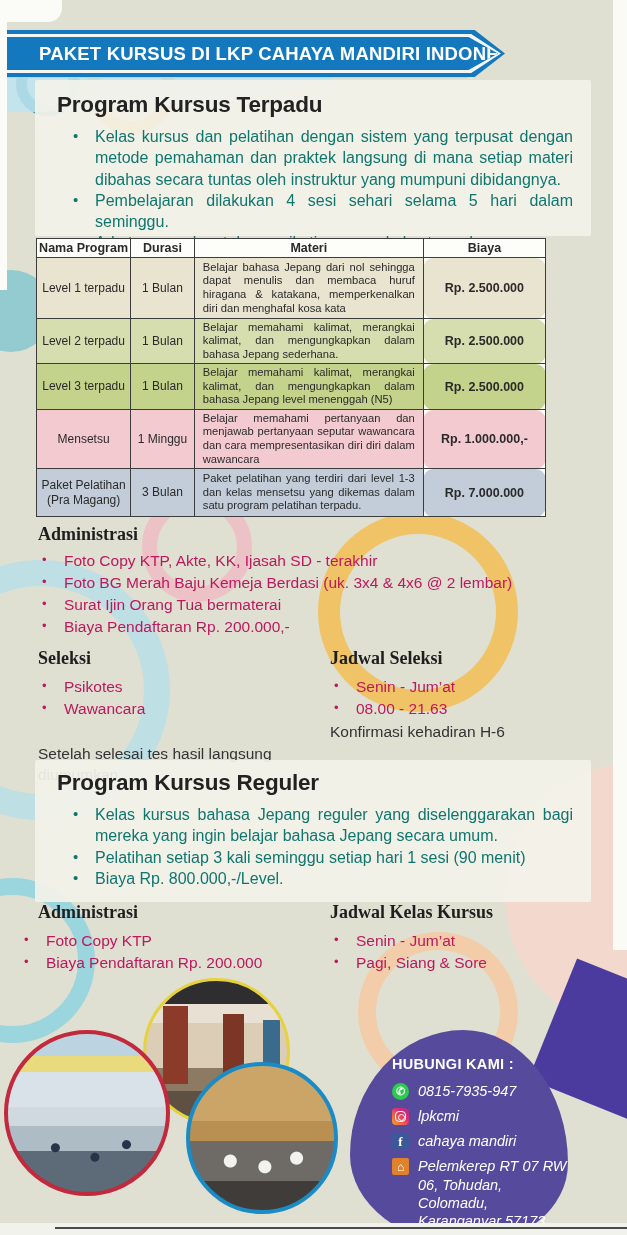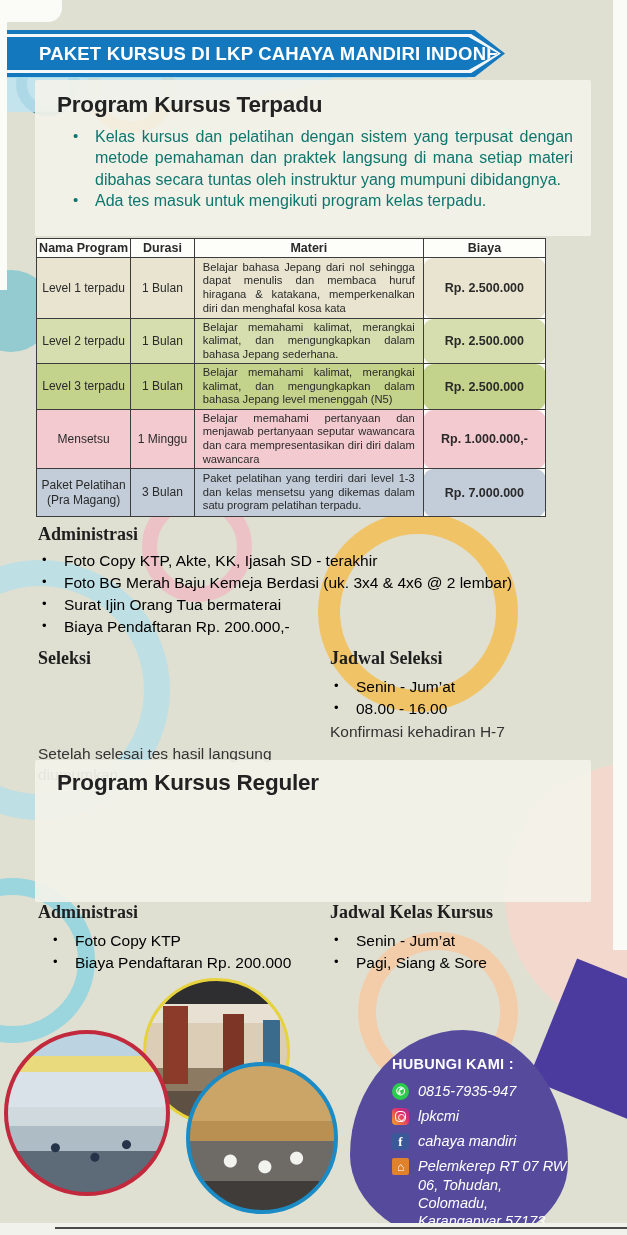--- a/index.html
+++ b/index.html
@@ -39,21 +39,21 @@
     border-collapse:collapse; table-layout:fixed; background:#fdfdf9; }
   table.course th, table.course td { border:1.6px solid #3c3c3c; vertical-align:middle; }
   table.course th { font-size:12.5px; font-weight:bold; text-align:center; padding:2px; background:#fdfdf9; }
   td.c-prog, td.c-dur { font-size:12px; text-align:center; padding:2px 4px; line-height:1.2; }
   td.c-mat { font-size:11.2px; text-align:justify; padding:0 8px; line-height:1.22; }
   td.c-biaya { font-size:12.5px; font-weight:bold; text-align:center; padding:2px;border-radius:11px; }
 
   
   .sec-h { position:absolute; font-size:18px; font-weight:800; color:#1e1e1e;font-family:Liberation Serif, serif; }
   .s-list { position:absolute; list-style:none; }
-  .s-list li { position:relative; padding-left:26px; font-size:15.5px; line-height:1.42; color:#000000; }
+  .s-list li { position:relative; padding-left:26px; font-size:15.5px; line-height:1.42; color:#be185d; }
   .s-list li::before { content:"•"; position:absolute; left:4px; top:1px; font-size:13px; }
   .s-note { position:absolute; font-size:15.5px; line-height:1.35; color:#333; }
 
   
   .photo { position:absolute; border-radius:50%; overflow:hidden; }
   .photo-hall { border:3px solid #e6d23c;
     background:
       linear-gradient(180deg,#2e2e30 0 16%, #e8e0d2 16% 30%, #dccdb6 30% 62%, #8c7a62 62% 78%, #5e5143 78% 100%);
   }
   .photo-hall::before { content:""; position:absolute; left:12%; top:18%; width:18%; height:55%;
@@ -118,20 +118,21 @@
     <div class="rib-white"></div>
     <div class="rib-in">
       <span>PAKET KURSUS DI LKP CAHAYA MANDIRI INDONESIA</span>
     </div>
   </div>
 
   <div class="panel" style="left:35px;top:80px;width:556px;height:156px;padding:12px 18px 0 22px;">
     <h2>Program Kursus Terpadu</h2>
     <ul class="p-bullets">
       <li>Kelas kursus dan pelatihan dengan sistem yang terpusat dengan metode pemahaman dan praktek langsung di mana setiap materi dibahas secara tuntas oleh instruktur yang mumpuni dibidangnya.</li>
+      <li>Pembelajaran dilakukan 4 sesi sehari selama 5 hari dalam seminggu.</li>
       <li>Ada tes masuk untuk mengikuti program kelas terpadu.</li>
     </ul>
   </div>
 
   <table class="course">
     <colgroup>
         <col style="width:18.5%">
         <col style="width:12.5%">
         <col style="width:45%">
         <col style="width:24%">
@@ -179,36 +180,43 @@
   <div class="sec-h" style="left:38px;top:524px;">Administrasi</div>
   <ul class="s-list" style="left:38px;top:550px;width:552px;">
     <li>Foto Copy KTP, Akte, KK, Ijasah SD - terakhir</li>
     <li>Foto BG Merah Baju Kemeja Berdasi (uk. 3x4 &amp; 4x6 @ 2 lembar)</li>
     <li>Surat Ijin Orang Tua bermaterai</li>
     <li>Biaya Pendaftaran Rp. 200.000,-</li>
   </ul>
 
   <div class="sec-h" style="left:38px;top:648px;">Seleksi</div>
   <ul class="s-list" style="left:38px;top:676px;width:250px;">
+    <li>Psikotes</li>
+    <li>Wawancara</li>
   </ul>
   <div class="s-note" style="left:38px;top:744px;width:290px;">Setelah selesai tes hasil langsung diumumkan</div>
 
   <div class="sec-h" style="left:330px;top:648px;">Jadwal Seleksi</div>
   <ul class="s-list" style="left:330px;top:676px;width:250px;">
     <li>Senin - Jum’at</li>
-    <li>08.00 - 16.00</li>
-  </ul>
-  <div class="s-note" style="left:330px;top:722px;width:260px;">Konfirmasi kehadiran H-7</div>
+    <li>08.00 - 21.63</li>
+  </ul>
+  <div class="s-note" style="left:330px;top:722px;width:260px;">Konfirmasi kehadiran H-6</div>
 
   <div class="panel" style="left:35px;top:760px;width:556px;height:142px;padding:10px 18px 0 22px;">
     <h2>Program Kursus Reguler</h2>
+    <ul class="p-bullets">
+      <li>Kelas kursus bahasa Jepang reguler yang diselenggarakan bagi mereka yang ingin belajar bahasa Jepang secara umum.</li>
+      <li>Pelatihan setiap 3 kali seminggu setiap hari 1 sesi (90 menit)</li>
+      <li>Biaya Rp. 800.000,-/Level.</li>
+    </ul>
   </div>
 
   <div class="sec-h" style="left:38px;top:902px;">Administrasi</div>
-  <ul class="s-list" style="left:49px;top:930px;width:260px;">
+  <ul class="s-list" style="left:20px;top:930px;width:260px;">
     <li>Foto Copy KTP</li>
     <li>Biaya Pendaftaran Rp. 200.000</li>
   </ul>
 
   <div class="sec-h" style="left:330px;top:902px;text-align:center;">Jadwal Kelas Kursus</div>
   <ul class="s-list" style="left:330px;top:930px;width:260px;">
     <li>Senin - Jum’at</li>
     <li>Pagi, Siang &amp; Sore</li>
   </ul>
 

